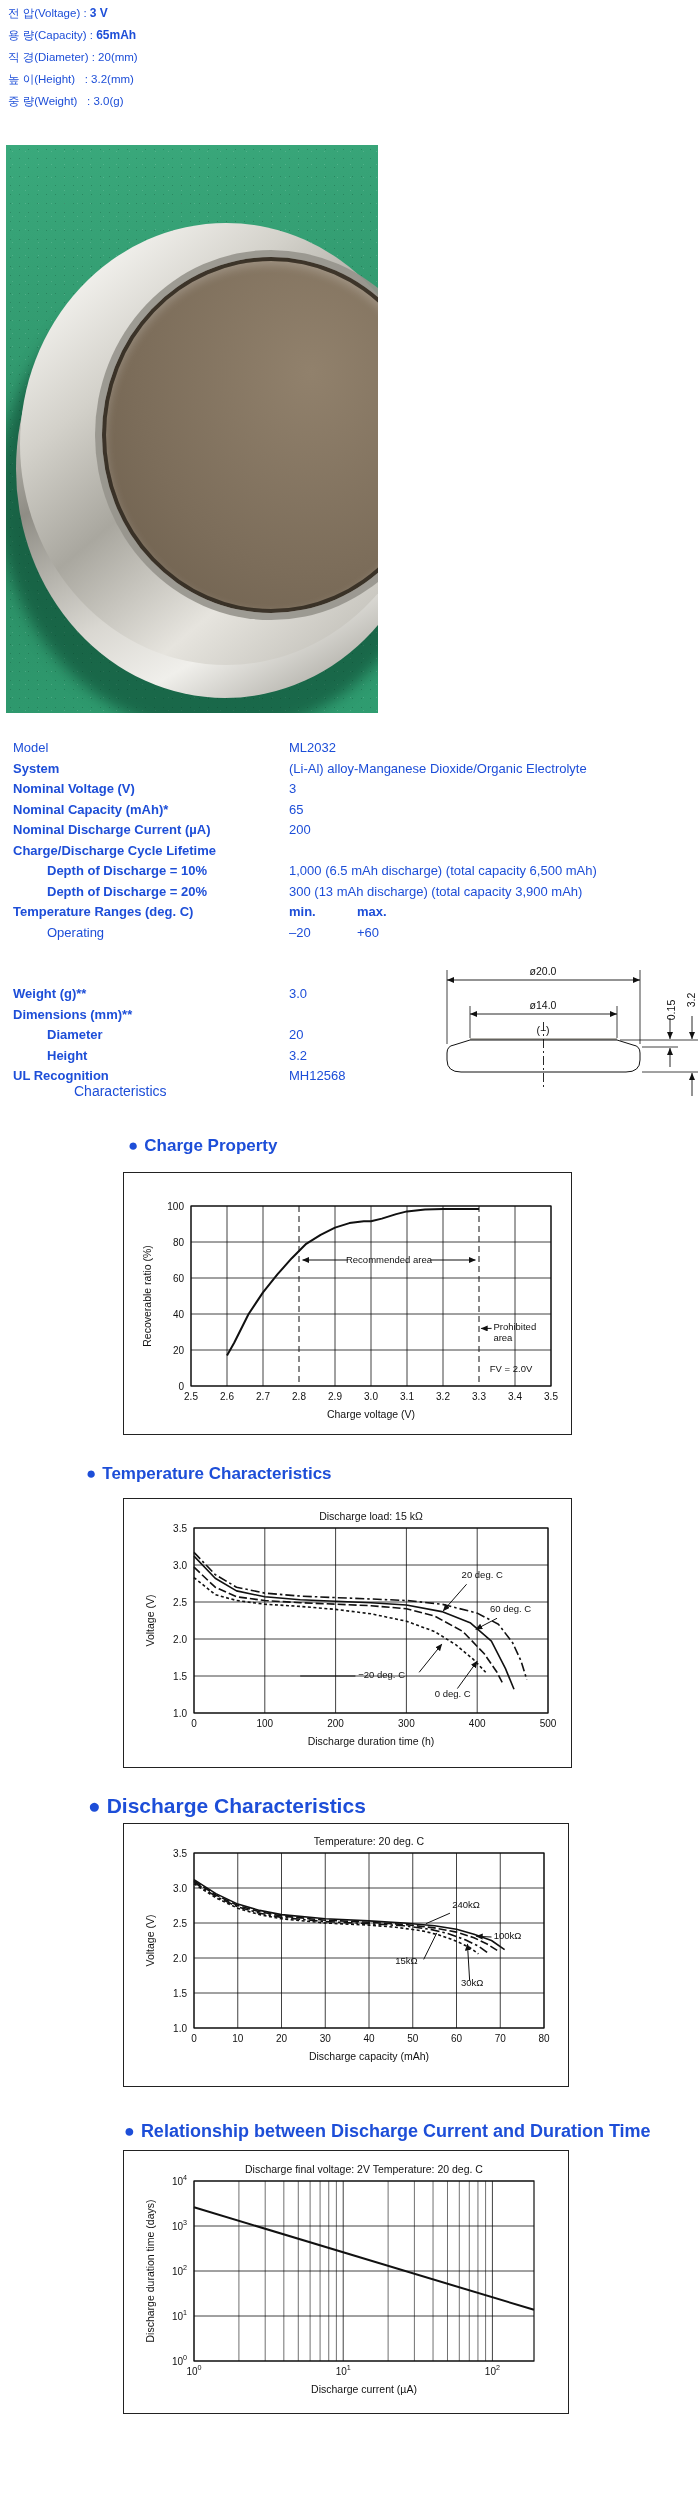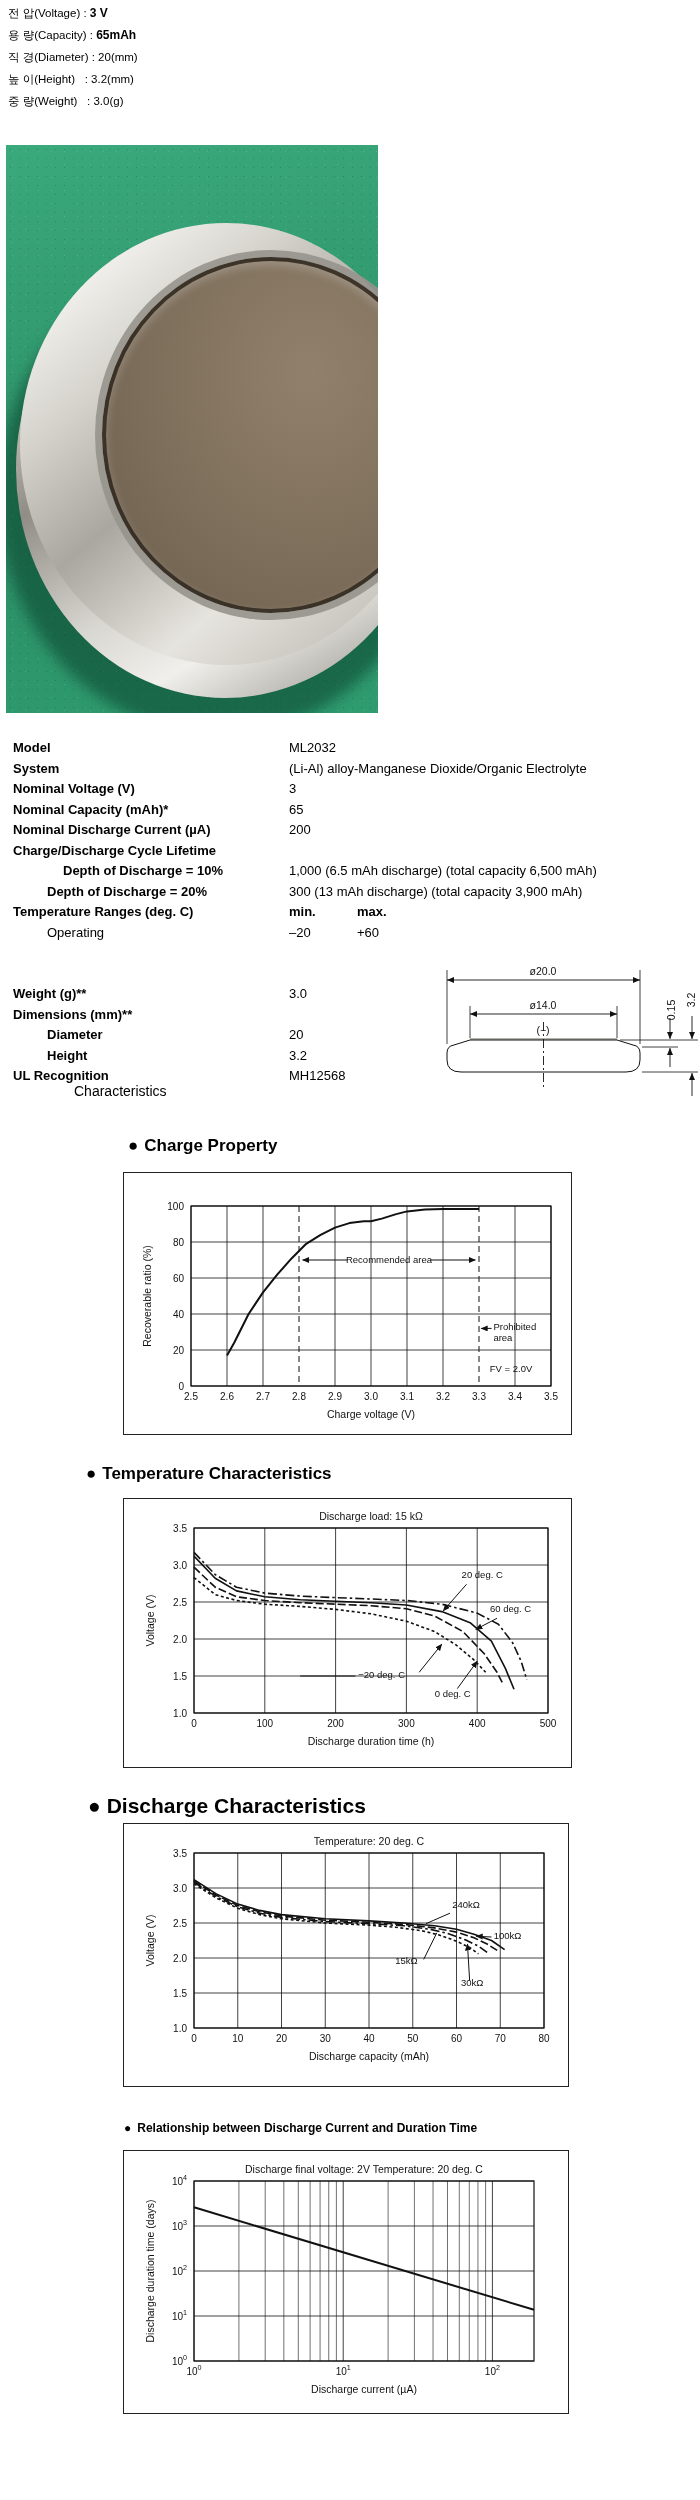--- a/index.html
+++ b/index.html
@@ -1,17 +1,17 @@
 <!DOCTYPE html>
 <html><head>
 <meta charset="utf-8">
 <style>
   html,body{margin:0;padding:0;background:#fff}
   #page{position:relative;width:700px;height:2500px;background:#fff;overflow:hidden;
-        font-family:"Liberation Sans","DejaVu Sans",sans-serif;color:#000000}
+        font-family:"Liberation Sans","DejaVu Sans",sans-serif;color:#1d4ed8}
   .kline{position:absolute;left:8px;font-size:11.5px;white-space:pre}
   .kline b{font-size:12px}
   #photo{position:absolute;left:6px;top:145px;width:372px;height:568px;overflow:hidden;
     background:
       radial-gradient(rgba(8,66,42,.28) 14%,transparent 15%),
       radial-gradient(rgba(235,255,245,.16) 9%,transparent 10%),
       linear-gradient(170deg,#3aa97c,#2c8f66 60%,#2f9c70);
     background-size:9px 9px,13px 13px,100% 100%}
   .bshadow{position:absolute;left:-8px;top:112px;width:442px;height:478px;border-radius:50%;
     background:rgba(0,45,28,.45);filter:blur(7px)}
@@ -51,32 +51,32 @@
     </div>
 
   <div id="photo">
     <div class="bshadow"></div>
     <div class="bbody"></div>
     <div class="btop"></div>
     <div class="bface"></div>
   </div>
 
   <div id="spec-table">
-      <div class="spec-label" style="top: 740px; left: 13px; font-weight: bold;">Model</div>
+      <div class="spec-label" style="top: 740px; left: 13px; font-weight: normal;">Model</div>
       <div class="spec-value" style="top: 740px; left: 289px;">ML2032</div>
       <div class="spec-label" style="top: 760.5px; left: 13px; font-weight: bold;">System</div>
       <div class="spec-value" style="top: 760.5px; left: 289px;">(Li-Al) alloy-Manganese Dioxide/Organic Electrolyte</div>
       <div class="spec-label" style="top: 781px; left: 13px; font-weight: bold;">Nominal Voltage (V)</div>
       <div class="spec-value" style="top: 781px; left: 289px;">3</div>
       <div class="spec-label" style="top: 801.5px; left: 13px; font-weight: bold;">Nominal Capacity (mAh)*</div>
       <div class="spec-value" style="top: 801.5px; left: 289px;">65</div>
       <div class="spec-label" style="top: 822px; left: 13px; font-weight: bold;">Nominal Discharge Current (µA)</div>
       <div class="spec-value" style="top: 822px; left: 289px;">200</div>
       <div class="spec-label" style="top: 842.5px; left: 13px; font-weight: bold;">Charge/Discharge Cycle Lifetime</div>
-      <div class="spec-label" style="top: 863px; left: 47px; font-weight: bold; margin-left: 16px;">Depth of Discharge = 10%</div>
+      <div class="spec-label" style="top: 863px; left: 47px; font-weight: bold;">Depth of Discharge = 10%</div>
       <div class="spec-value" style="top: 863px; left: 289px;">1,000 (6.5 mAh discharge) (total capacity 6,500 mAh)</div>
       <div class="spec-label" style="top: 883.5px; left: 47px; font-weight: bold;">Depth of Discharge = 20%</div>
       <div class="spec-value" style="top: 883.5px; left: 289px;">300 (13 mAh discharge) (total capacity 3,900 mAh)</div>
       <div class="spec-label" style="top: 904px; left: 13px; font-weight: bold;">Temperature Ranges (deg. C)</div>
       <div class="spec-value" style="top: 904px; left: 289px; font-weight: bold;">min.</div>
       <div class="spec-value" style="top: 904px; left: 357px; font-weight: bold;">max.</div>
       <div class="spec-label" style="top: 924.5px; left: 47px; font-weight: normal;">Operating</div>
       <div class="spec-value" style="top: 924.5px; left: 289px;">–20</div>
       <div class="spec-value" style="top: 924.5px; left: 357px;">+60</div>
       <div class="spec-label" style="top: 986px; left: 13px; font-weight: bold;">Weight (g)**</div>
@@ -288,21 +288,21 @@
         <text x="63" y="137.5" text-anchor="end" class="tick">2.0</text>
         <text x="63" y="102.5" text-anchor="end" class="tick">2.5</text>
         <text x="63" y="67.5" text-anchor="end" class="tick">3.0</text>
         <text x="63" y="32.5" text-anchor="end" class="tick">3.5</text>
         <text x="245" y="21" text-anchor="middle" class="inner-title">Temperature: 20 deg. C</text>
         <text x="245" y="236" text-anchor="middle" class="axis-label">Discharge capacity (mAh)</text>
         <text x="30" y="116.5" text-anchor="middle" class="axis-label" transform="rotate(-90 30 116.5)">Voltage (V)</text>
       </svg>
   </div>
 
-  <div class="sec-h" style="left:124px;top:2121px;font-size:12px">
+  <div class="sec-h" style="left:124px;top:2121px;font-size:18px">
     <span class="bullet">●</span><span>Relationship between Discharge Current and Duration Time</span>
   </div>
   <div class="chart-box" style="left:123px;top:2150px;width:444px;height:262px">
     <svg class="chart" width="444" height="262">
         <defs>
           <marker id="ah3" markerWidth="8" markerHeight="7" refX="6.5" refY="3" orient="auto" markerUnits="userSpaceOnUse">
             <path d="M0,0 L7,3 L0,6 Z" fill="#111"></path>
           </marker>
         </defs>
         <line x1="114.91499145978631" y1="30" x2="114.91499145978631" y2="210" stroke="#111" stroke-width="0.6"></line>

